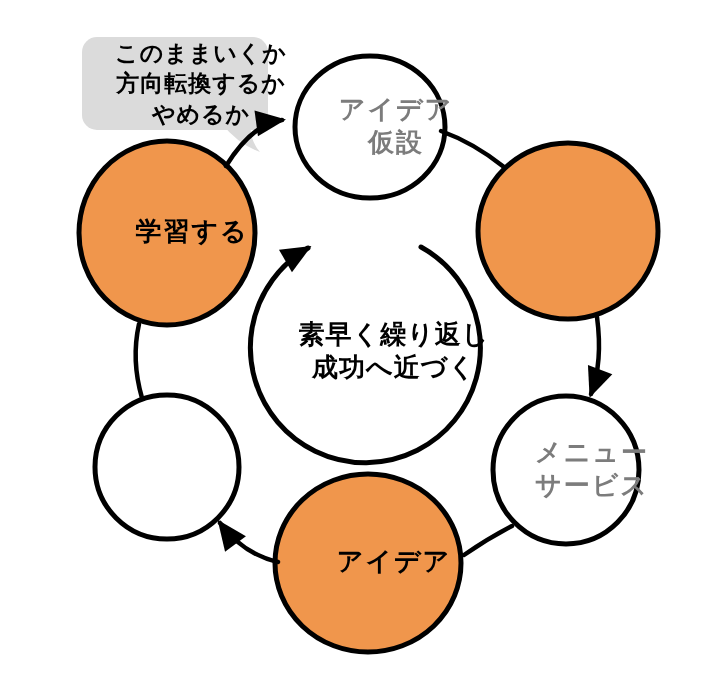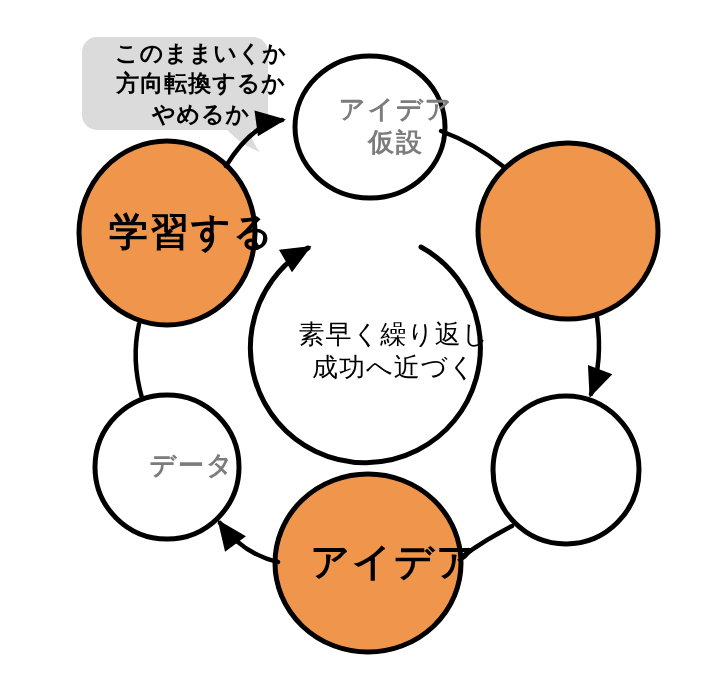--- a/index.html
+++ b/index.html
@@ -16,23 +16,23 @@
   .label{
     position:absolute;
     transform:translate(-50%,-50%);
     text-align:center;
     white-space:pre-line;
     line-height:1.28;
     letter-spacing:2px;
     user-select:none;
     margin-left:26px;
   }
-  .label.accent{font-weight:bold;font-size:39px;color:#000000;}
+  .label.accent{font-weight:bold;font-size:26px;color:#000000;}
   .label.muted{font-size:26px;color:#7C7C7C;font-weight:bold;}
-  .label.center-msg{font-weight:normal;font-size:26px;color:#000000;letter-spacing:1px;}
+  .label.center-msg{font-weight:bold;font-size:26px;color:#000000;letter-spacing:1px;}
   .label.bubble-txt{font-weight:bold;font-size:23px;color:#000000;letter-spacing:1px;line-height:1.32;}
 </style>
 </head>
 <body>
 
 <div class="stage">
 
   <svg width="728" height="680" viewBox="0 0 728 680">
     <defs>
       <marker id="ah" markerUnits="userSpaceOnUse" markerWidth="34" markerHeight="30" viewBox="0 0 34 30" refX="28" refY="15" orient="auto">
@@ -63,22 +63,23 @@
   </svg>
 
   <div class="label bubble-txt" style="left:175px;top:84px;">このままいくか
 方向転換するか
 やめるか</div>
 
   <div class="label muted" style="left:370px;top:126px;">アイデア
 仮設</div>
 
 
+  <div class="label muted" style="left:566px;top:469px;">メニュー
+サービス</div>
 
   <div class="label accent" style="left:368px;top:562px;">アイデア</div>
 
-  <div class="label muted" style="left:166px;top:466px;">データ</div>
 
   <div class="label accent" style="left:166px;top:232px;">学習する</div>
 
   <div class="label center-msg" style="left:368px;top:351px;">素早く繰り返し
 成功へ近づく</div>
 </div>
 
 </body></html>

